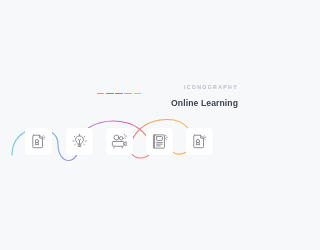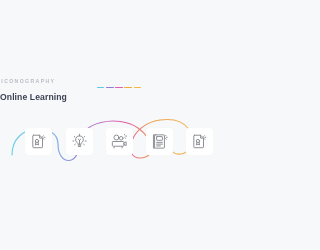--- a/index.html
+++ b/index.html
@@ -19,22 +19,22 @@
     inset: 0;
     width: 238px;
     height: 250px;
   }
 
   
   .heading {
     position: absolute;
     left: 0;
     right: 0;
-    top: 78px;
-    text-align: left;
+    top: 84px;
+    text-align: right;
   }
   .kicker {
     font-size: 5.2px;
     letter-spacing: 1.35px;
     color: #b9bcc6;
     font-weight: 600;
     text-transform: uppercase;
     line-height: 7px;
     margin: 0;
     padding-left: 1.35px;

